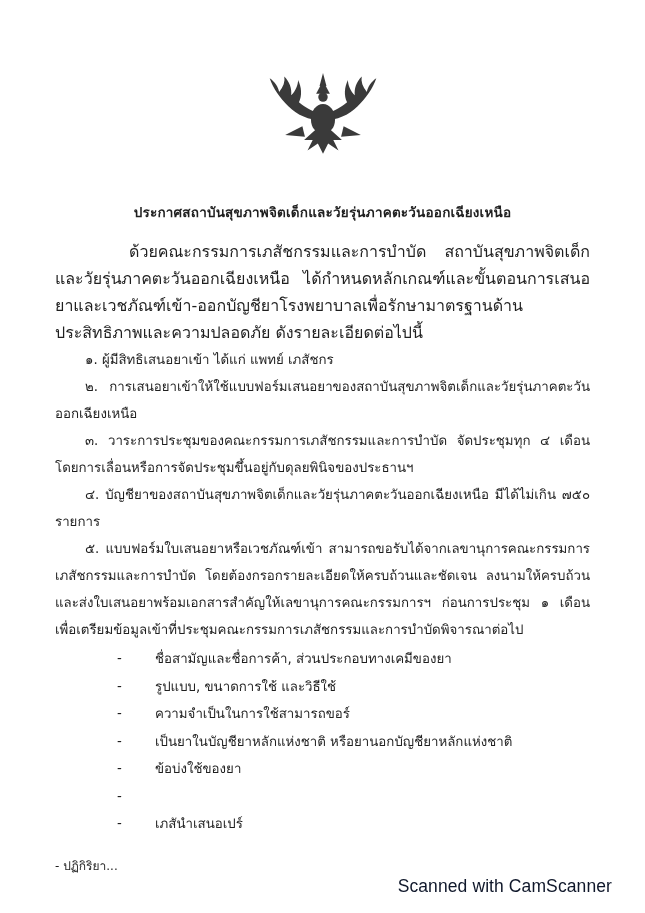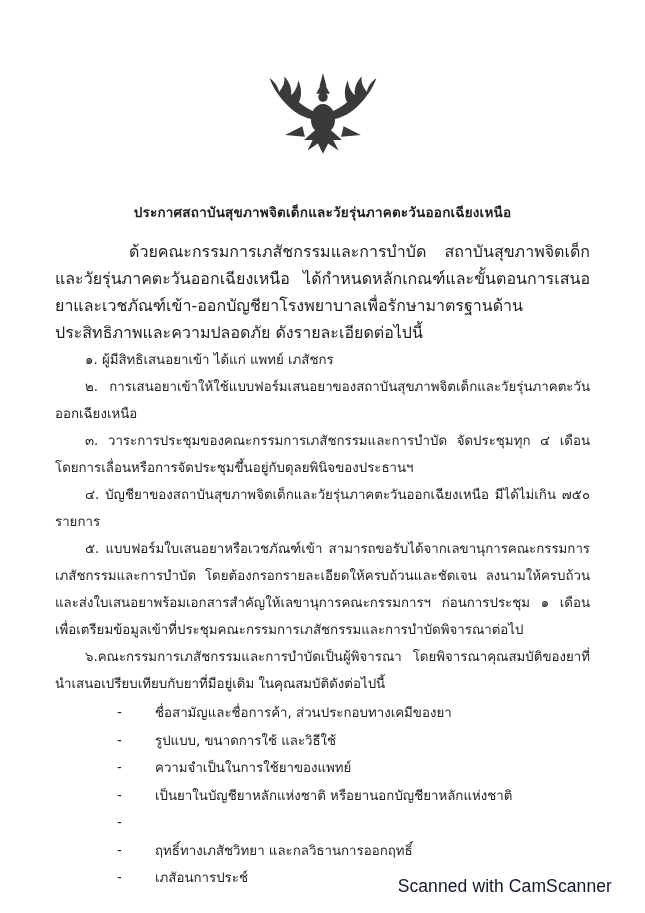--- a/index.html
+++ b/index.html
@@ -114,49 +114,48 @@
 
   <div class="title-line">ประกาศสถาบันสุขภาพจิตเด็กและวัยรุ่นภาคตะวันออกเฉียงเหนือ</div>
 
   <p class="intro">ด้วยคณะกรรมการเภสัชกรรมและการบำบัด สถาบันสุขภาพจิตเด็กและวัยรุ่นภาคตะวันออกเฉียงเหนือ ได้กำหนดหลักเกณฑ์และขั้นตอนการเสนอยาและเวชภัณฑ์เข้า-ออกบัญชียาโรงพยาบาลเพื่อรักษามาตรฐานด้านประสิทธิภาพและความปลอดภัย ดังรายละเอียดต่อไปนี้</p>
 
   <p class="numbered-item">๑. ผู้มีสิทธิเสนอยาเข้า ได้แก่ แพทย์ เภสัชกร</p>
   <p class="numbered-item">๒. การเสนอยาเข้าให้ใช้แบบฟอร์มเสนอยาของสถาบันสุขภาพจิตเด็กและวัยรุ่นภาคตะวันออกเฉียงเหนือ</p>
   <p class="numbered-item">๓. วาระการประชุมของคณะกรรมการเภสัชกรรมและการบำบัด จัดประชุมทุก ๔ เดือน โดยการเลื่อนหรือการจัดประชุมขึ้นอยู่กับดุลยพินิจของประธานฯ</p>
   <p class="numbered-item">๔. บัญชียาของสถาบันสุขภาพจิตเด็กและวัยรุ่นภาคตะวันออกเฉียงเหนือ มีได้ไม่เกิน ๗๕๐ รายการ</p>
   <p class="numbered-item">๕. แบบฟอร์มใบเสนอยาหรือเวชภัณฑ์เข้า สามารถขอรับได้จากเลขานุการคณะกรรมการเภสัชกรรมและการบำบัด โดยต้องกรอกรายละเอียดให้ครบถ้วนและชัดเจน ลงนามให้ครบถ้วน และส่งใบเสนอยาพร้อมเอกสารสำคัญให้เลขานุการคณะกรรมการฯ ก่อนการประชุม ๑ เดือน เพื่อเตรียมข้อมูลเข้าที่ประชุมคณะกรรมการเภสัชกรรมและการบำบัดพิจารณาต่อไป</p>
-  <p class="numbered-item">๖.คณะกรรมการเภสัชกรรมและการบำบัดเป็นผู้พิจารณา โดยพิจารณาคุณสมบัติของยาที่นำเสนอเปรียบเทียบกับยาที่มีอยู่เดิม ในคุณสมบัติดังต่อไปนี้</p>
 
   <ul class="bullet-list">
     <li>
       <span class="bullet-dash">-</span>
       <span>ชื่อสามัญและชื่อการค้า, ส่วนประกอบทางเคมีของยา</span>
     </li>
     <li>
       <span class="bullet-dash">-</span>
       <span>รูปแบบ, ขนาดการใช้ และวิธีใช้</span>
     </li>
     <li>
       <span class="bullet-dash">-</span>
-      <span>ความจำเป็นในการใช้ยาของแพทย์</span>
+      <span>ความจำเป็นในการใช้สามารถขอร์</span>
     </li>
     <li>
       <span class="bullet-dash">-</span>
       <span>เป็นยาในบัญชียาหลักแห่งชาติ หรือยานอกบัญชียาหลักแห่งชาติ</span>
     </li>
     <li>
       <span class="bullet-dash">-</span>
+      <span>ข้อบ่งใช้ของยา</span>
     </li>
     <li>
       <span class="bullet-dash">-</span>
-      <span>ฤทธิ์ทางเภสัชวิทยา และกลวิธานการออกฤทธิ์</span>
     </li>
     <li>
       <span class="bullet-dash">-</span>
-      <span>เภสัอนการประช์</span>
+      <span>เภสันำเสนอเปร์</span>
     </li>
   </ul>
 
   <div class="closing-note">- ปฏิกิริยา...</div>
 
   <div class="watermark">Scanned with CamScanner</div>
 
 </div>
 
 </body></html>

